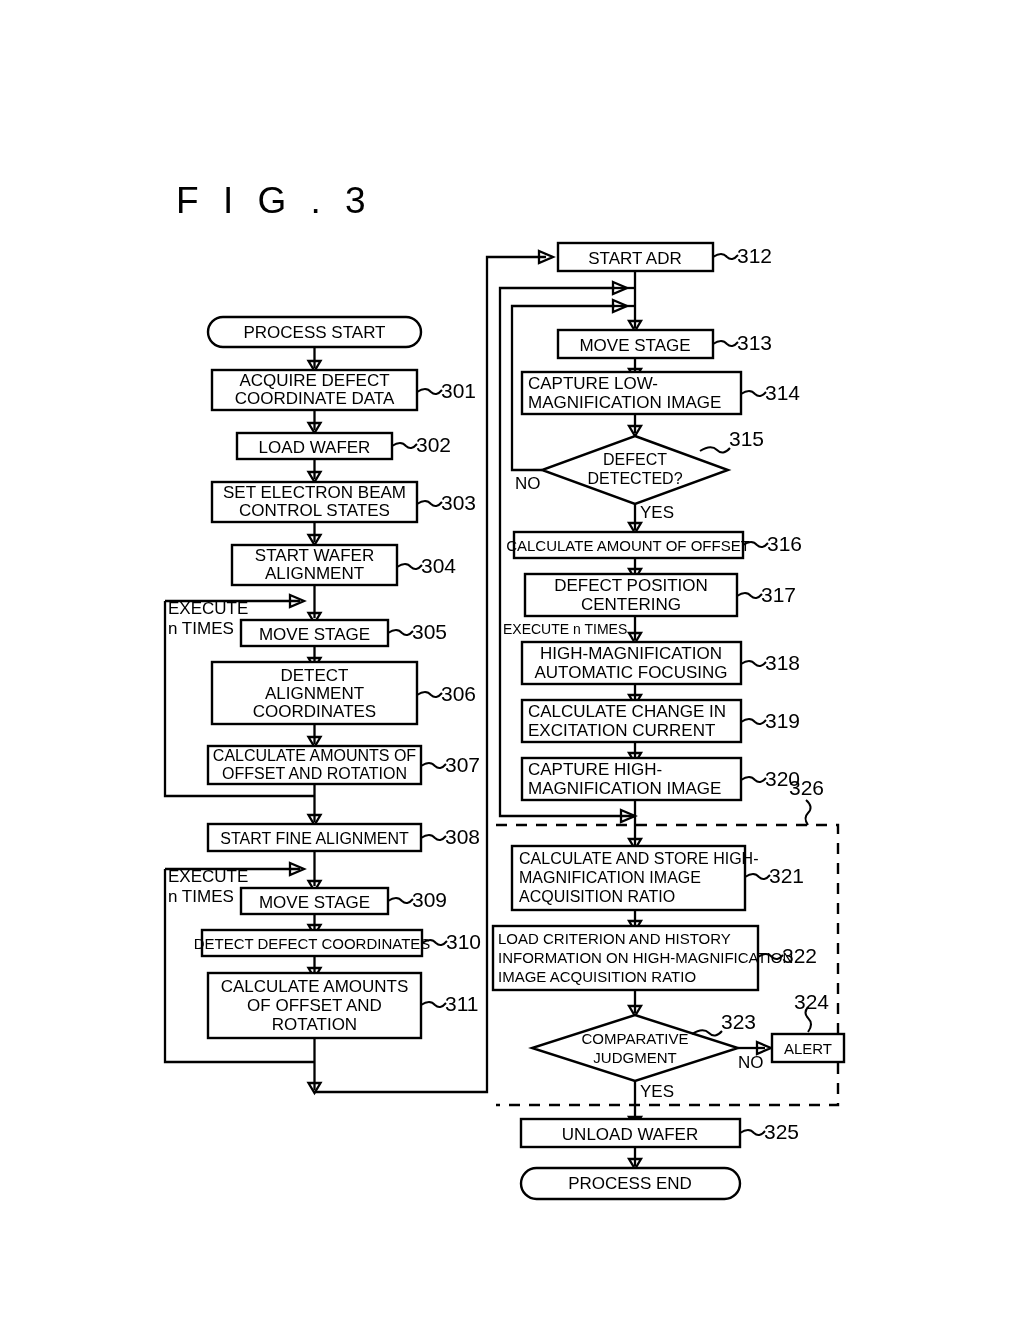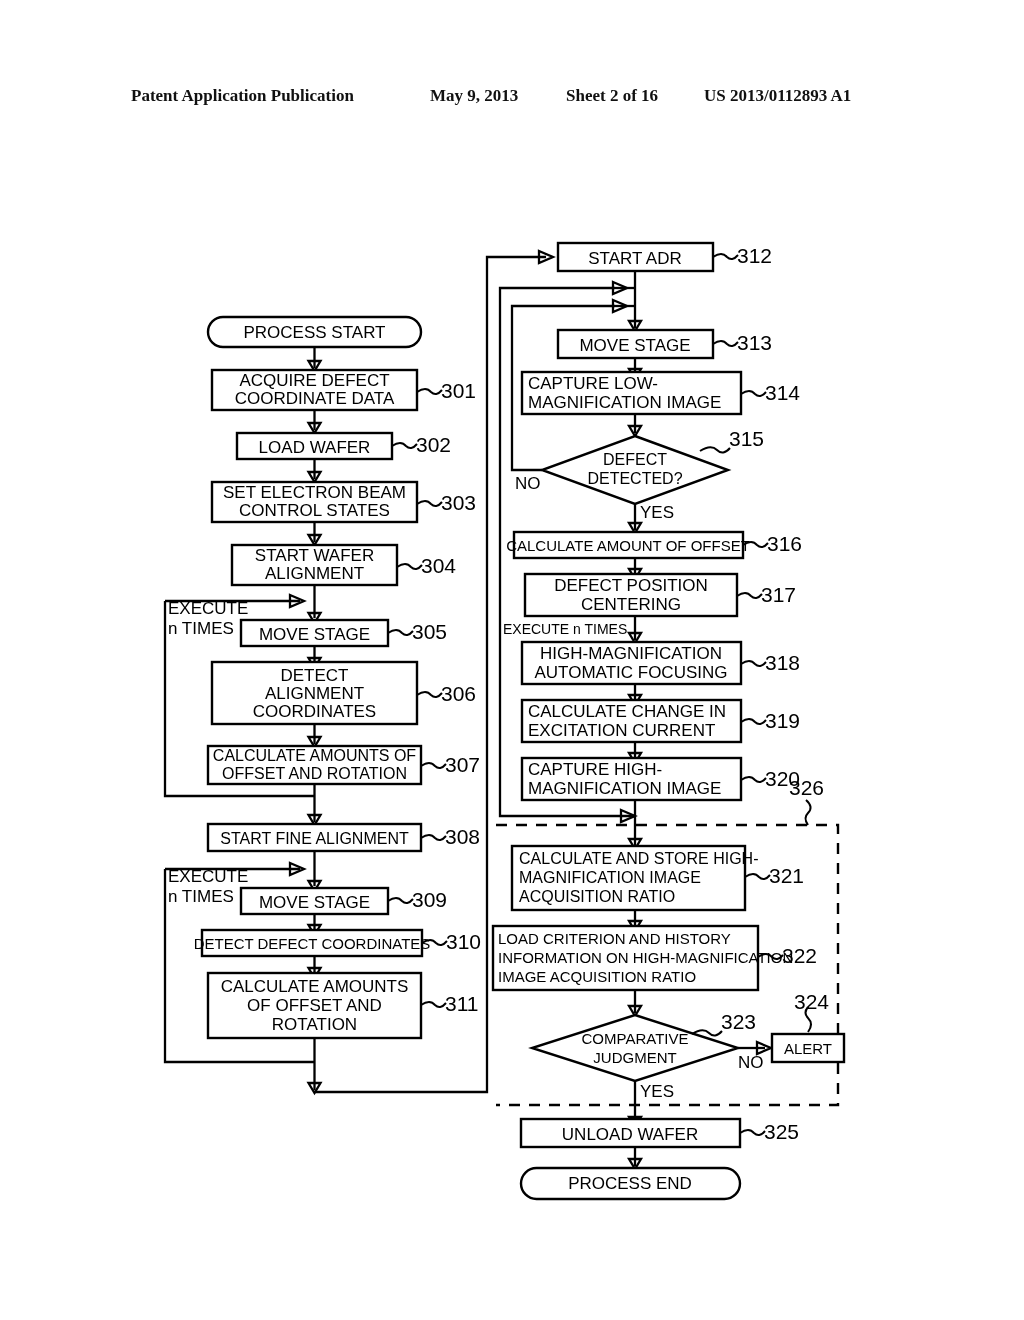--- a/index.html
+++ b/index.html
@@ -37,27 +37,22 @@
   .ref{font-size:21px;text-anchor:start;}
   .lbl{font-size:17px;text-anchor:start;}
   .lblsm{font-size:14px;text-anchor:start;}
   .cond{font-size:16px;text-anchor:middle;}
 </style>
 </head>
 <body>
 
 <div id="sheet">
 
-  <div class="hdr">
-    <span class="h-pub">Patent Application Publication</span>
-    <span class="h-date">May 9, 2013</span>
-    <span class="h-sheet">Sheet 2 of 16</span>
-    <span class="h-num">US 2013/0112893 A1</span>
-  </div>
-
+
+  <div class="figtitle">F I G . 3</div>
 
   <svg viewBox="0 0 1024 1320">
 
     <g>
 
       <g>
         <rect class="term" x="208" y="317" width="213" height="30" rx="15" ry="15"></rect>
         <text class="t" x="314.5" y="338">PROCESS START</text>
       </g>
       <path class="ln" d="M314.5,347 L314.5,368"></path>

